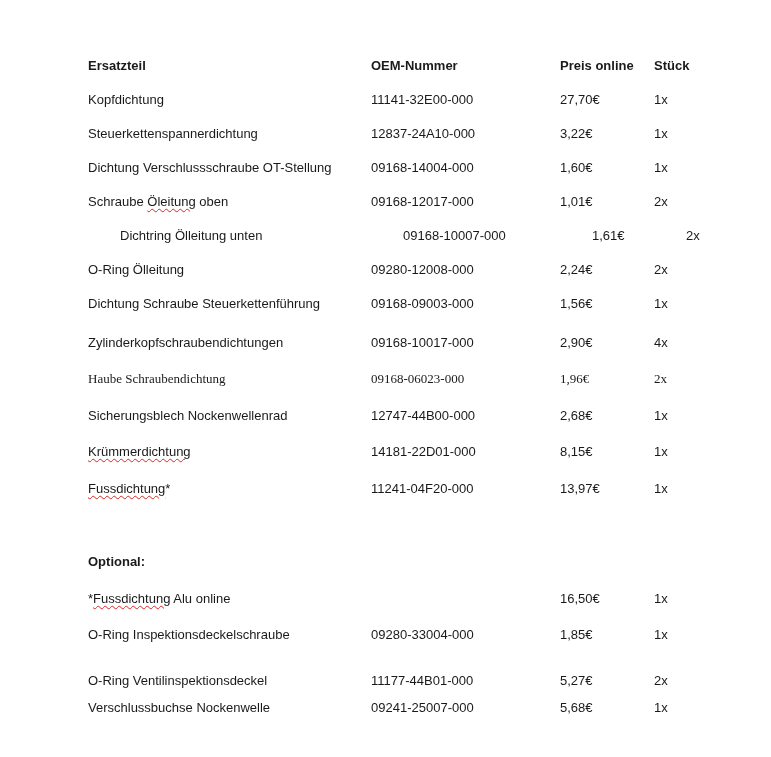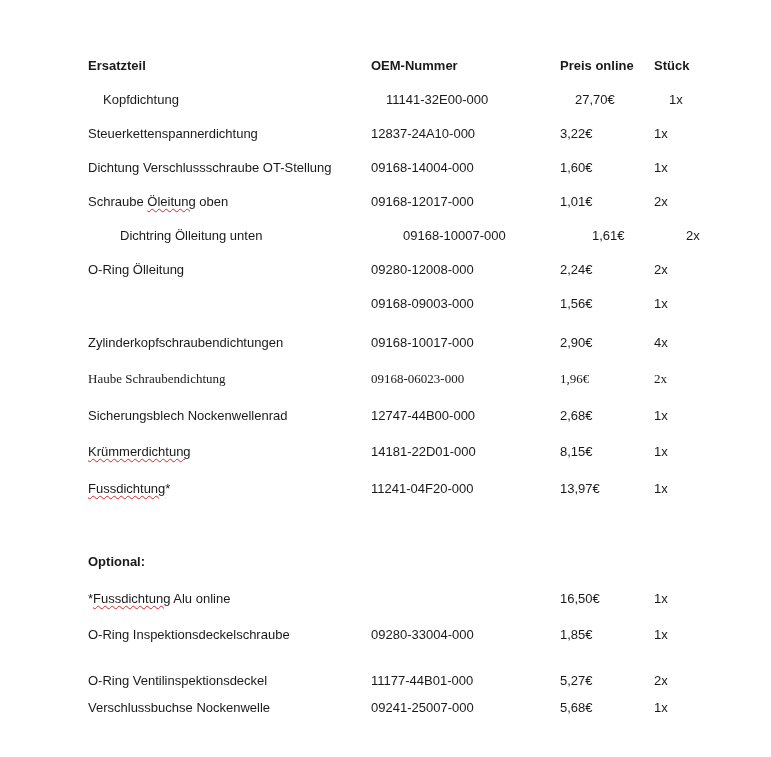--- a/index.html
+++ b/index.html
@@ -48,21 +48,21 @@
 </head>
 <body>
 
 <div class="row header" style="top:56px;">
   <span class="cell c-part">Ersatzteil</span>
   <span class="cell c-oem">OEM-Nummer</span>
   <span class="cell c-price">Preis online</span>
   <span class="cell c-qty">Stück</span>
 </div>
 
-<div class="row" style="top:90px;margin-left:15px;">
+<div class="row" style="top:90px;">
   <span class="cell c-part">Kopfdichtung</span>
   <span class="cell c-oem">11141-32E00-000</span>
   <span class="cell c-price">27,70€</span>
   <span class="cell c-qty">1x</span>
 </div>
 
 <div class="row" style="top:124px;">
   <span class="cell c-part">Steuerkettenspannerdichtung</span>
   <span class="cell c-oem">12837-24A10-000</span>
   <span class="cell c-price">3,22€</span>
@@ -91,20 +91,21 @@
 </div>
 
 <div class="row" style="top:260px;">
   <span class="cell c-part">O-Ring Ölleitung</span>
   <span class="cell c-oem">09280-12008-000</span>
   <span class="cell c-price">2,24€</span>
   <span class="cell c-qty">2x</span>
 </div>
 
 <div class="row" style="top:294px;">
+  <span class="cell c-part">Dichtung Schraube Steuerkettenführung</span>
   <span class="cell c-oem">09168-09003-000</span>
   <span class="cell c-price">1,56€</span>
   <span class="cell c-qty">1x</span>
 </div>
 
 <div class="row" style="top:333px;">
   <span class="cell c-part">Zylinderkopfschraubendichtungen</span>
   <span class="cell c-oem">09168-10017-000</span>
   <span class="cell c-price">2,90€</span>
   <span class="cell c-qty">4x</span>

